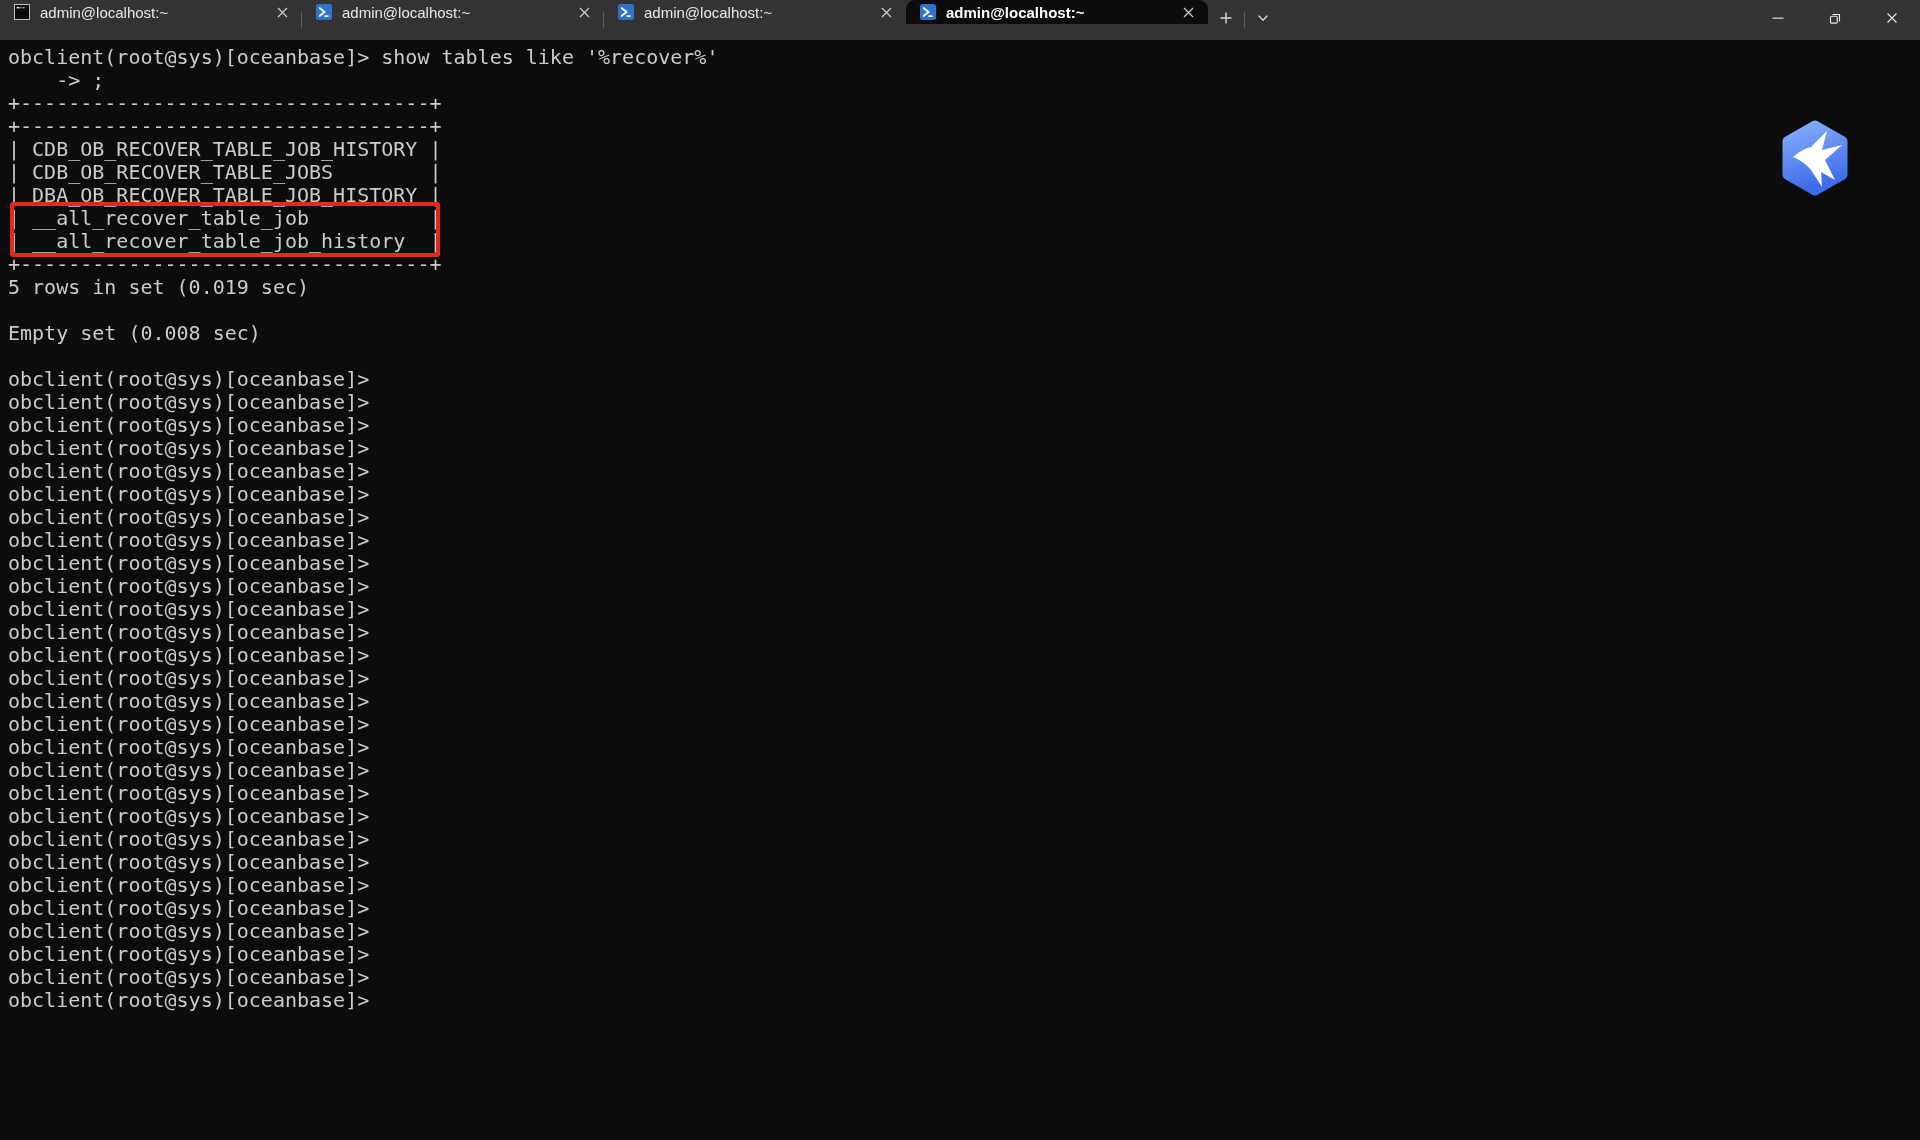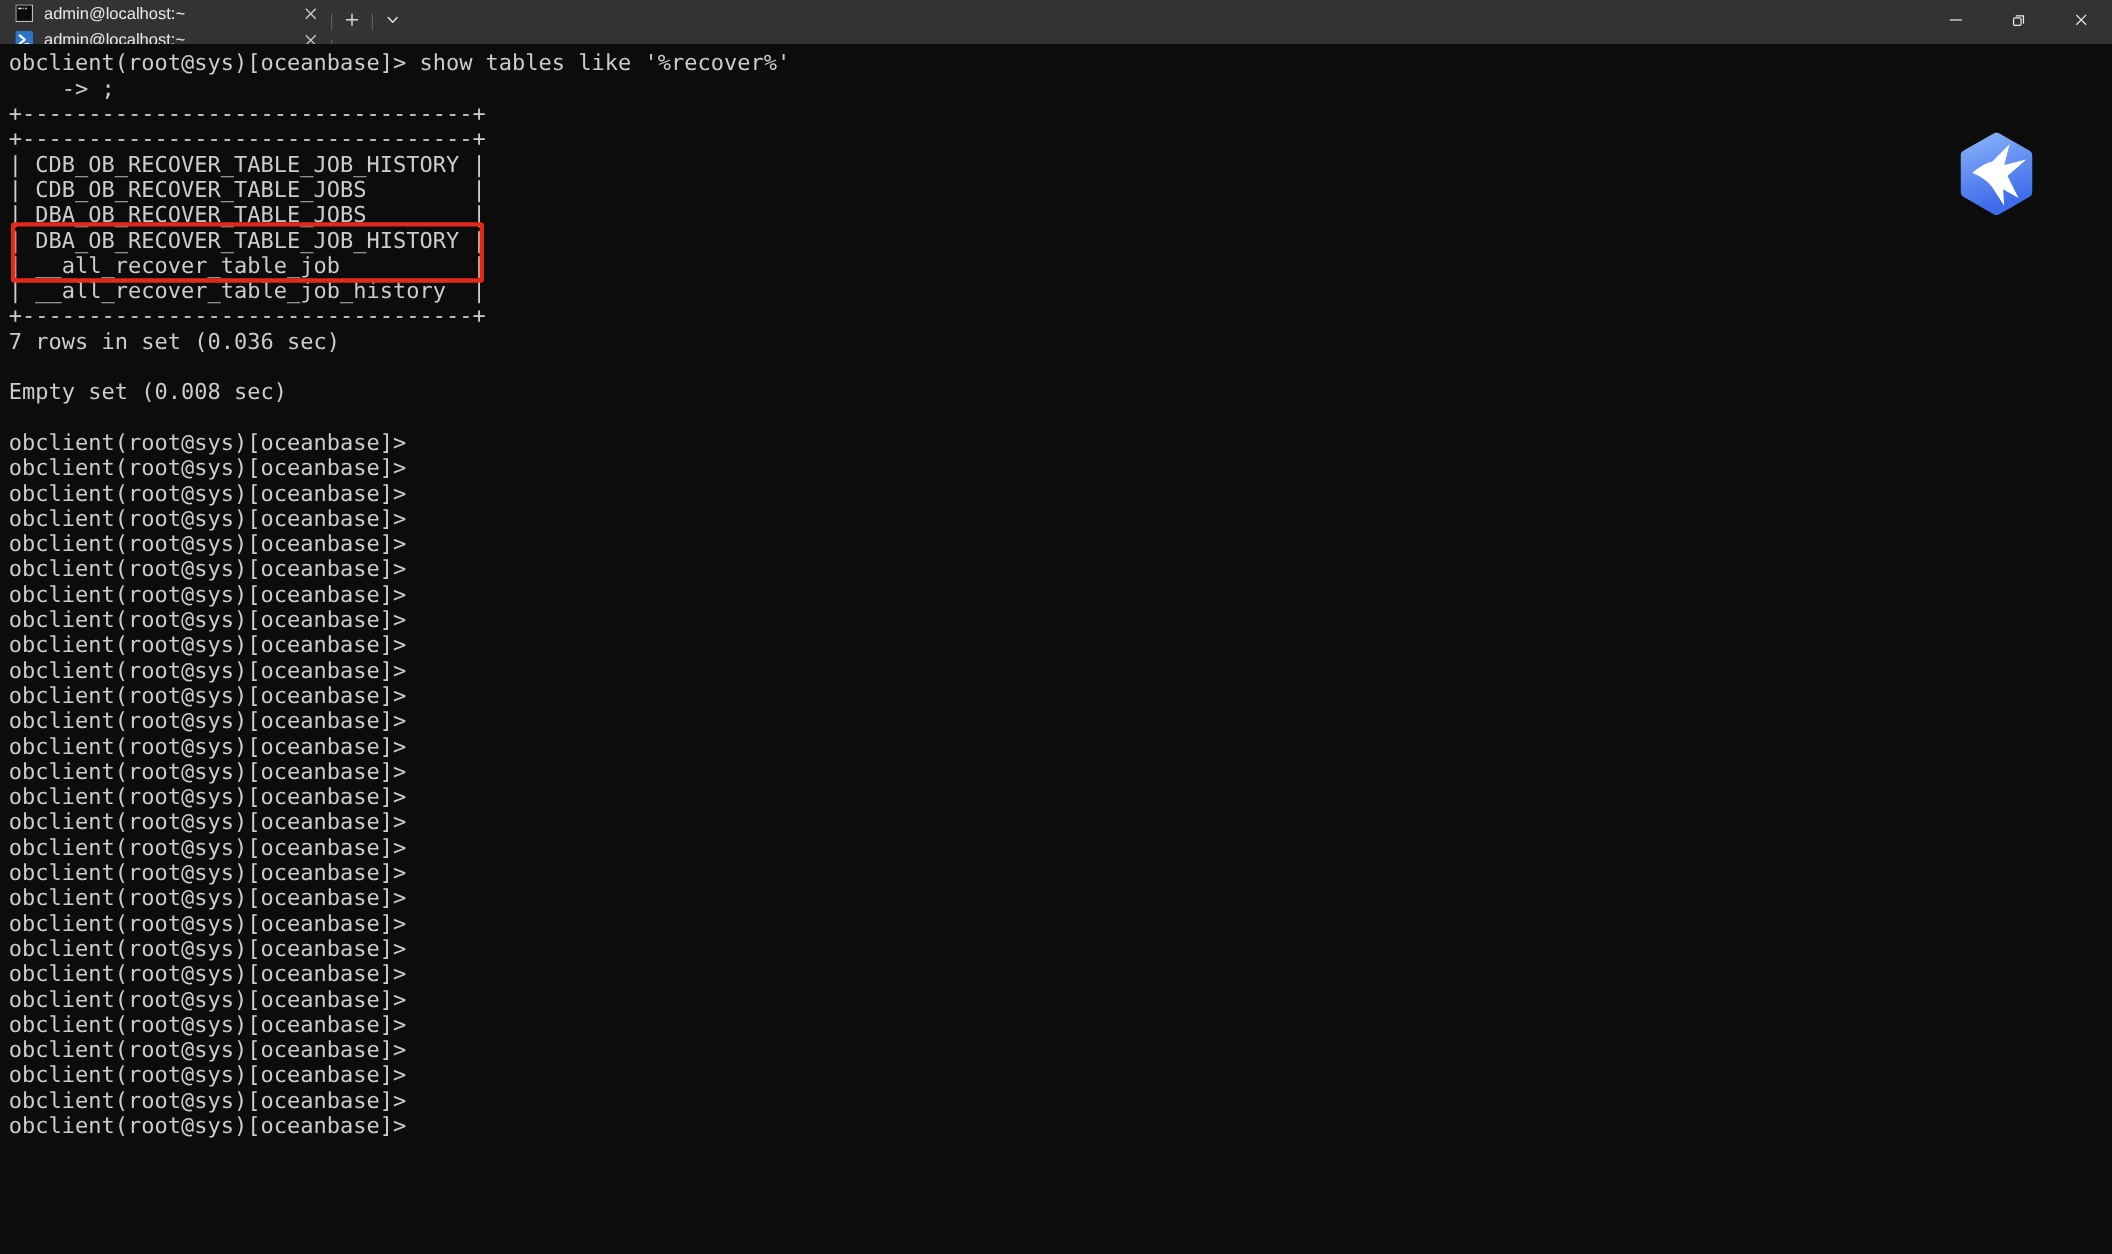--- a/index.html
+++ b/index.html
@@ -32,21 +32,21 @@
 
   
   .red-box { position:absolute; left:10px; top:162px; width:430px; height:55px;
              border:4px solid #e3291c; border-radius:3px; }
   .float-icon { position:absolute; left:1780px; top:120px; width:70px; height:80px; }
 </style>
 </head>
 <body>
 
 <div class="titlebar">
-  <div id="tab-strip" style="display:flex; align-items:flex-start;flex-direction:column;">
+  <div id="tab-strip" style="display:flex; align-items:flex-start;">
       <div class="tab has-sep">
         <span class="tab-icon">
           <svg width="16" height="16" viewBox="0 0 16 16">
             <rect x="0.5" y="0.5" width="15" height="15" fill="#0b0b0b" stroke="#bdbdbd"></rect>
             <rect x="2.6" y="3" width="3" height="1.4" fill="#e8e8e8"></rect>
             <rect x="6.4" y="3" width="1.4" height="1.4" fill="#d58a4a"></rect>
             <rect x="8.6" y="3" width="2" height="1.4" fill="#9ab8d8"></rect>
           </svg>
         </span>
         <span class="tab-title">admin@localhost:~</span>
@@ -145,26 +145,25 @@
   </div>
 </div>
 
 <div class="term" id="terminal-body" style="background: rgb(12, 12, 12);">
     <div class="line">obclient(root@sys)[oceanbase]&gt; show tables like '%recover%'</div>
     <div class="line">    -&gt; ;</div>
     <div class="line">+----------------------------------+</div>
     <div class="line">+----------------------------------+</div>
     <div class="line">| CDB_OB_RECOVER_TABLE_JOB_HISTORY |</div>
     <div class="line">| CDB_OB_RECOVER_TABLE_JOBS        |</div>
-    <div class="line">| DBA_OB_RECOVER_TABLE_JOBS        |</div>
     <div class="line">| DBA_OB_RECOVER_TABLE_JOB_HISTORY |</div>
     <div class="line">| __all_recover_table_job          |</div>
     <div class="line">| __all_recover_table_job_history  |</div>
     <div class="line">+----------------------------------+</div>
-    <div class="line">7 rows in set (0.036 sec)</div>
+    <div class="line">5 rows in set (0.019 sec)</div>
     <div class="line"></div>
     <div class="line">Empty set (0.008 sec)</div>
     <div class="line"></div>
     <div class="line">obclient(root@sys)[oceanbase]&gt;</div>
     <div class="line">obclient(root@sys)[oceanbase]&gt;</div>
     <div class="line">obclient(root@sys)[oceanbase]&gt;</div>
     <div class="line">obclient(root@sys)[oceanbase]&gt;</div>
     <div class="line">obclient(root@sys)[oceanbase]&gt;</div>
     <div class="line">obclient(root@sys)[oceanbase]&gt;</div>
     <div class="line">obclient(root@sys)[oceanbase]&gt;</div>

